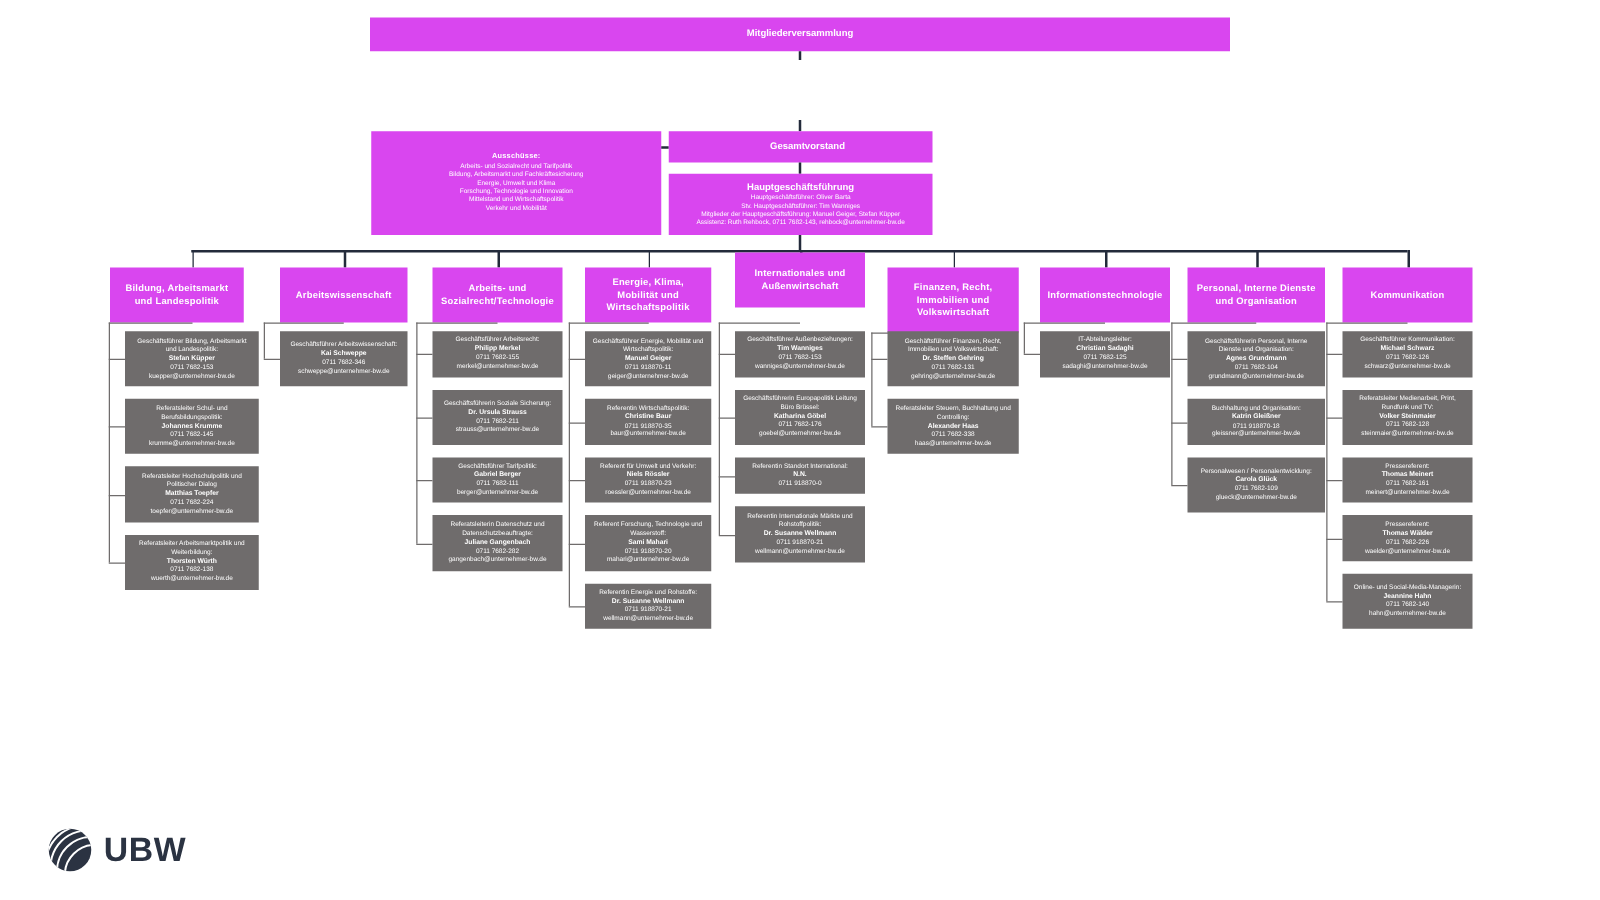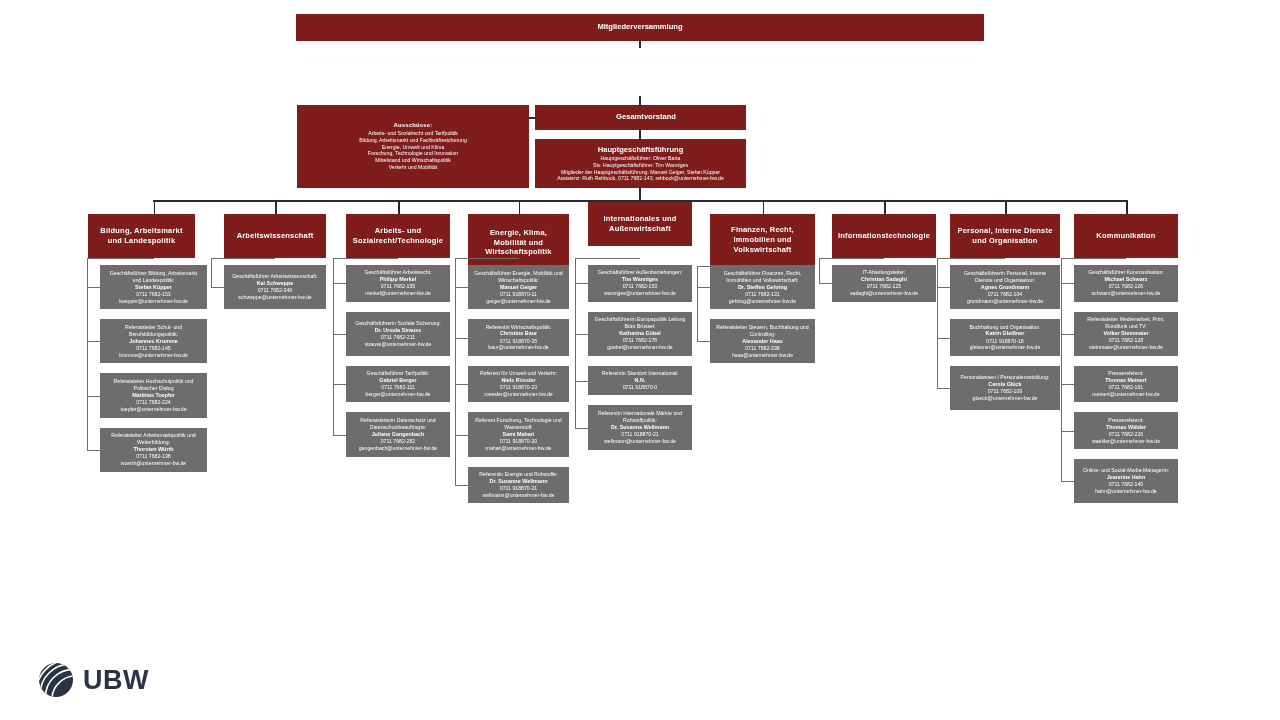--- a/index.html
+++ b/index.html
@@ -14,21 +14,21 @@
   .box {
     position: absolute;
     color: #ffffff;
     text-align: center;
     display: flex;
     flex-direction: column;
     align-items: center;
     justify-content: center;
     line-height: 1.32;
   }
-  .dark { background: #7f1d1d; }
+  .dark { background: #d946ef; }
   .grey { background: #6f6c6c; }
 
   .box-title {
     font-weight: bold;
     font-size: 7.5px;
     letter-spacing: .2px;
   }
   .hdr-title { font-size: 7.6px; font-weight: bold; }
   .line { font-size: 5.2px; font-weight: normal; }
   .name { font-size: 5.4px; font-weight: bold; }
@@ -161,21 +161,21 @@
       <div class="box grey pad" style="left: 346px; top: 412.4px; width: 104px; height: 44.2px;">
         <div class="sub">Referatsleiterin Datenschutz und Datenschutzbeauftragte:</div>
         <div class="name">Juliane Gangenbach</div>
         <div class="sub">0711 7682-282</div>
         <div class="sub">gangenbach@unternehmer-bw.de</div>
       </div>
       <div class="conn" style="left: 333px; top: 434.5px; width: 13px; height: 1.2px;"></div>
       <div class="conn" style="left: 333px; top: 258px; width: 1.2px; height: 176.5px;"></div>
       <div class="conn" style="left: 333px; top: 258px; width: 65px; height: 1.2px;"></div>
       <div class="conn-d" style="left: 518.5px; top: 200px; width: 1.5px; height: 14px;"></div>
-      <div class="box dark pad" style="left: 468px; top: 214px; width: 101px; height: 57px;">
+      <div class="box dark pad" style="left: 468px; top: 214px; width: 101px; height: 44px;">
         <div class="box-title">Energie, Klima, Mobilität und Wirtschaftspolitik</div>
       </div>
       <div class="box grey pad" style="left: 468px; top: 265px; width: 101px; height: 44.2px;">
         <div class="sub">Geschäftsführer Energie, Mobilität und Wirtschaftspolitik:</div>
         <div class="name">Manuel Geiger</div>
         <div class="sub">0711 918870-11</div>
         <div class="sub">geiger@unternehmer-bw.de</div>
       </div>
       <div class="conn" style="left: 455px; top: 287.1px; width: 13px; height: 1.2px;"></div>
       <div class="box grey pad" style="left: 468px; top: 319.2px; width: 101px; height: 36.6px;">

